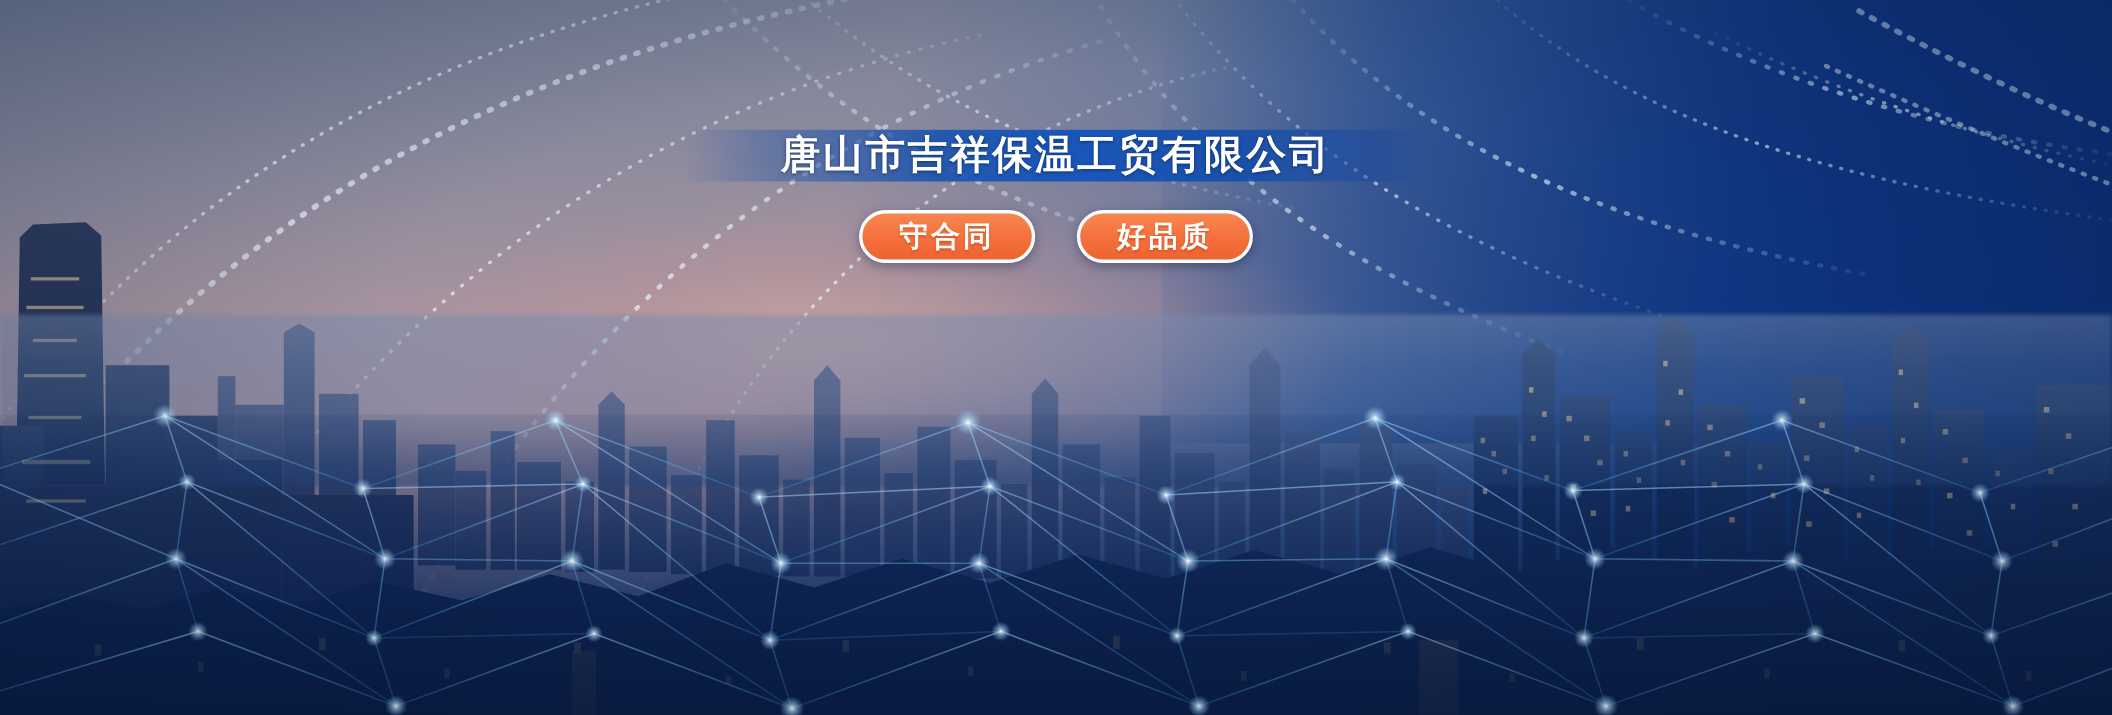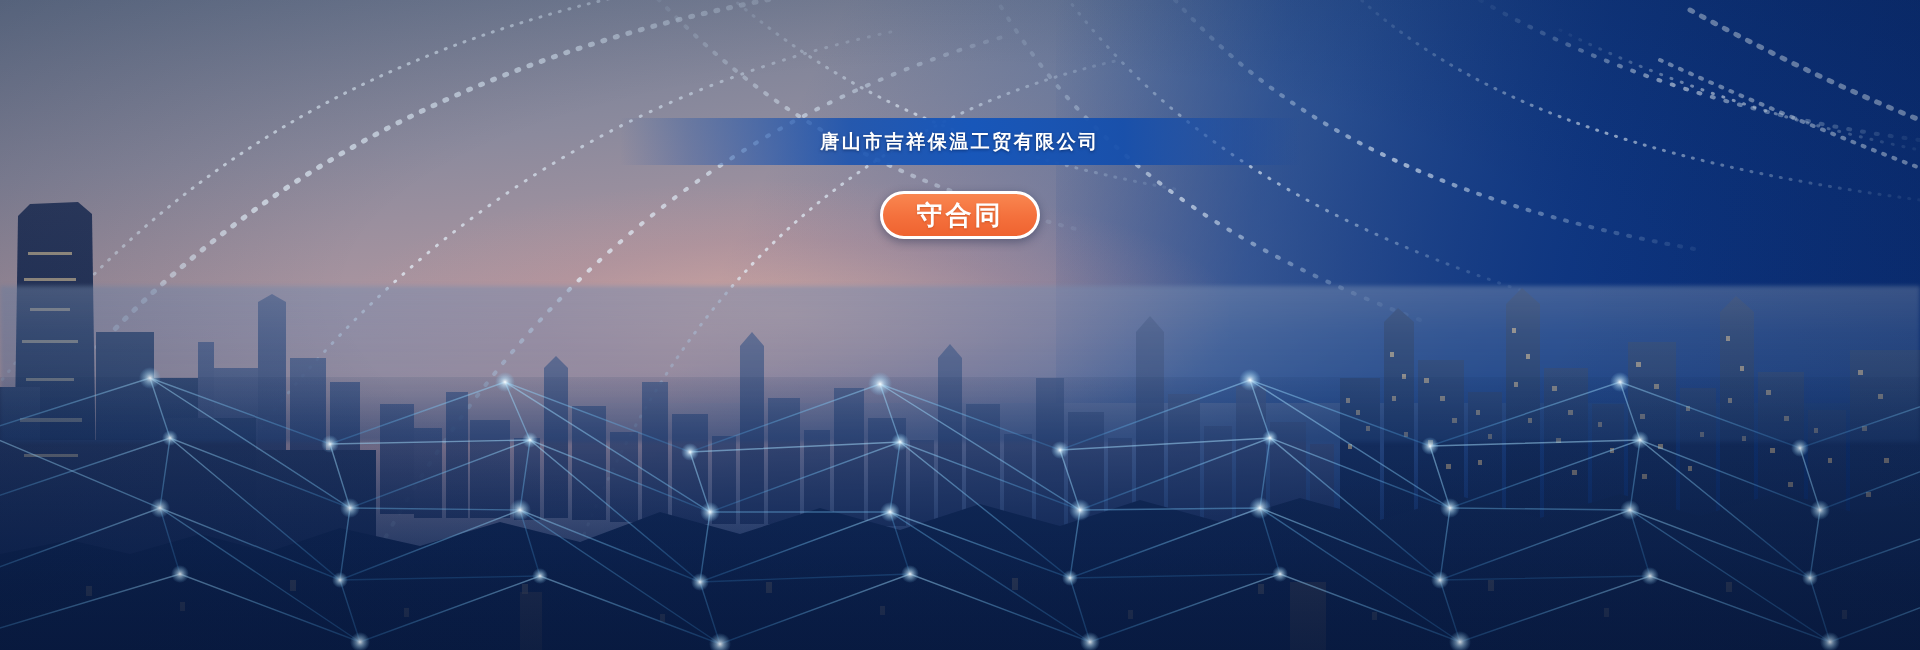--- a/index.html
+++ b/index.html
@@ -112,21 +112,21 @@
       rgba(26,79,168,0.00) 0%,
       rgba(26,79,168,0.30) 10%,
       rgba(24,82,176,0.88) 34%,
       rgba(22,86,186,0.98) 52%,
       rgba(20,78,172,0.92) 74%,
       rgba(22,72,160,0.45) 92%,
       rgba(22,72,160,0.00) 100%);
   }
   .ribbon-text {
     color:#ffffff;
-    font-size:19px;
+    font-size:36px;
     font-weight:700;
     letter-spacing:2.5px;
     white-space:nowrap;
     text-shadow:0 1px 3px rgba(0,20,60,0.55);
   }
   .headline-wrap { position:relative; }
   .headline-outline {
     position:absolute; left:0; top:0;
     font-size:92px; font-weight:700; letter-spacing:8px; white-space:nowrap;
     color:transparent;
@@ -500,16 +500,19 @@
 
     <div class="ribbon">
       <span class="ribbon-text">唐山市吉祥保温工贸有限公司</span>
     </div>
 
 
     <div class="pills">
       <div class="pill">
         <span class="pill-text">守合同</span>
       </div>
+      <div class="pill">
+        <span class="pill-text">好品质</span>
+      </div>
     </div>
 
   </div>
 </div>
 
 </body></html>

